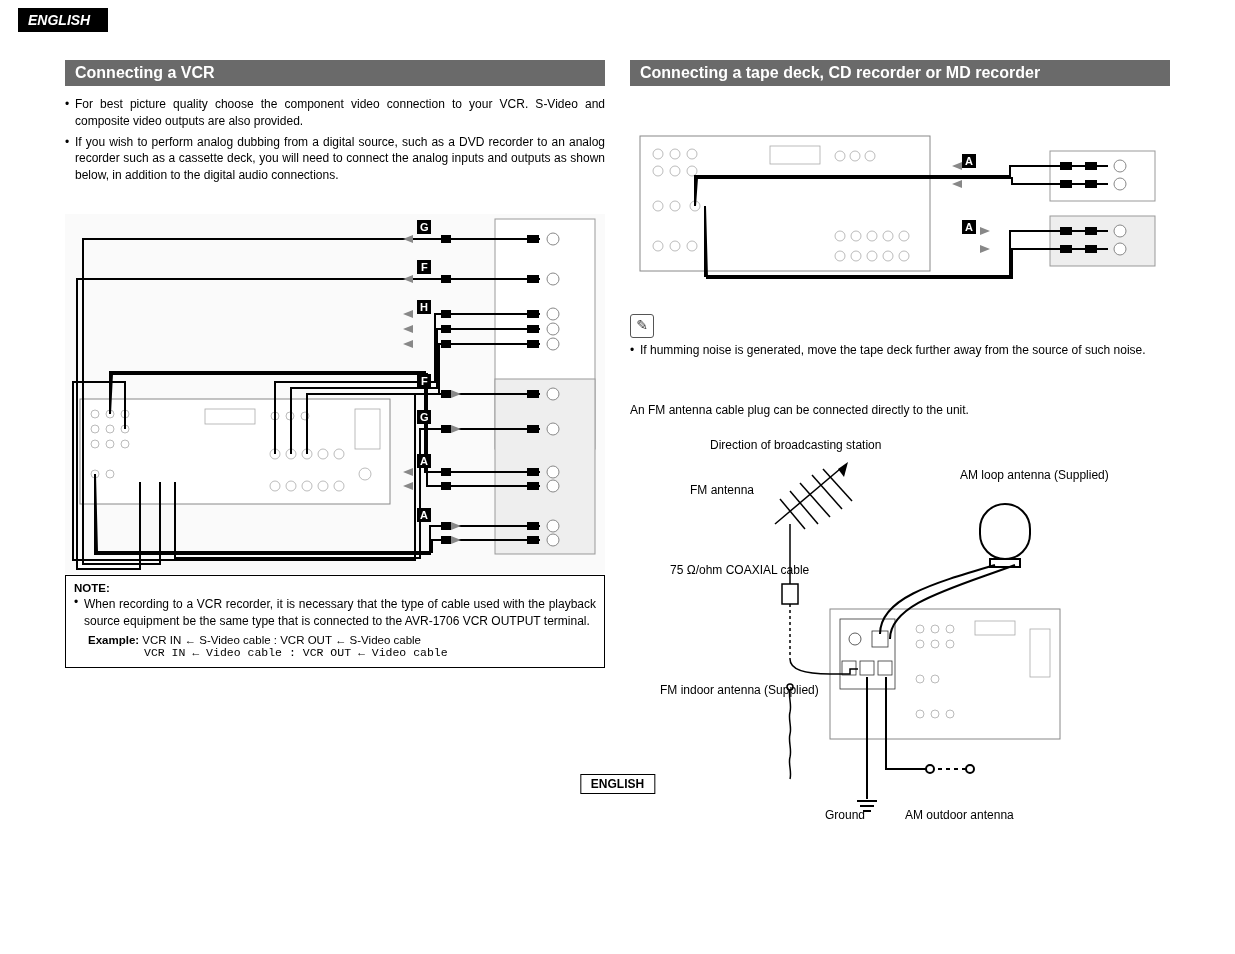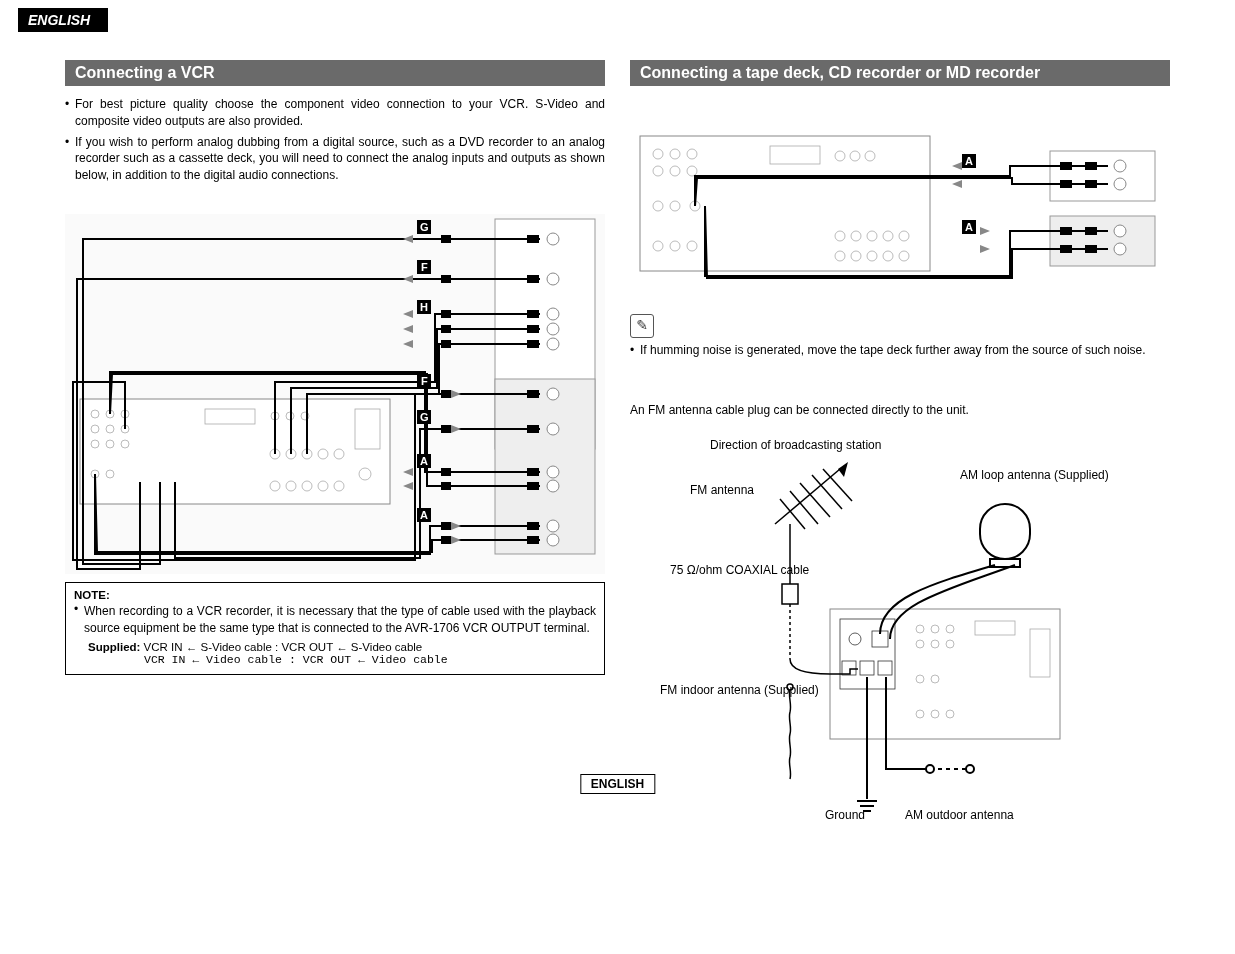--- a/index.html
+++ b/index.html
@@ -66,21 +66,21 @@
   .diagram-box {
     margin-top: 30px;
     border: none;
     height: 360px;
     position: relative;
     background: #fafafa;
   }
   .diagram-box svg { display:block; }
   .note-box {
     border: 1px solid #000;
-    margin-top: 8px;
+    margin-top: 1px;
     padding: 6px 8px 8px 8px;
     font-size: 11.5px;
   }
   .note-box .note-title {
     font-weight: bold;
   }
   .note-box .note-text {
     text-align: justify;
     margin-top: 2px;
   }
@@ -280,21 +280,21 @@
       </svg>
     </div>
 
     <div class="note-box">
       <div class="note-title">NOTE:</div>
       <div class="bullet-item">
         <span class="dot">•</span>
         <span class="txt note-text">When recording to a VCR recorder, it is necessary that the type of cable used with the playback source equipment be the same type that is connected to the AVR-1706 VCR OUTPUT terminal.</span>
       </div>
       <div class="note-example">
-        <span class="ex-label">Supplied:</span>
+        <span class="ex-label">Example:</span>
         <span class="ex-line">VCR IN ← S-Video cable : VCR OUT ← S-Video cable</span>
         <span class="ex-line2">VCR IN ← Video cable : VCR OUT ← Video cable</span>
       </div>
     </div>
   </div>
 
   <div class="right-col">
     <div class="section-header">Connecting a tape deck, CD recorder or MD recorder</div>
 
     

